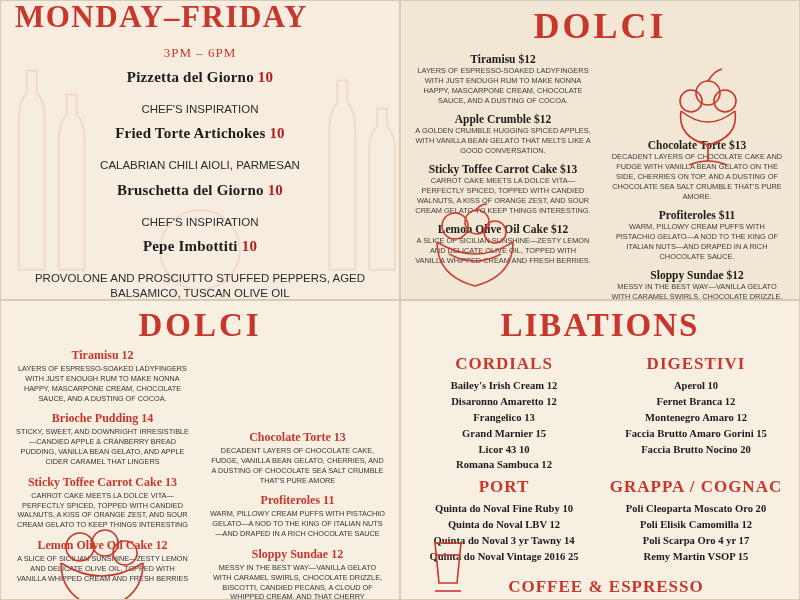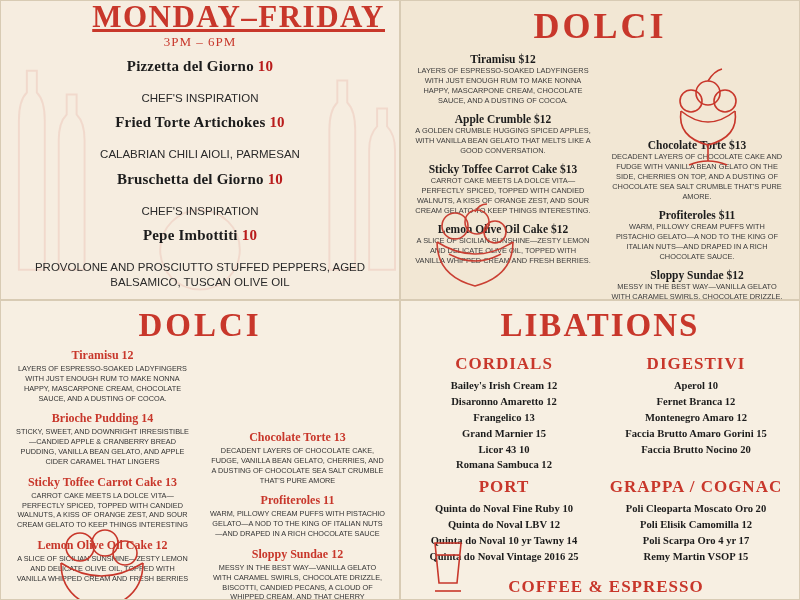--- a/index.html
+++ b/index.html
@@ -27,34 +27,33 @@
   .q-bl { background: #f7efe2; }
   .q-br { background: #f7efe2; }
 
   
   .tl-inner { padding: 0 14px; position: relative; height: 100%; }
   .tl-head {
     font-size: 31px;
     line-height: 1;
     margin: 0;
     padding-top: 0;
-    text-align: right;
+    text-align: left;
     text-transform: uppercase;
     color: #c8372b;
     font-family: "Liberation Serif", serif;
     font-weight: bold;
     letter-spacing: 1.5px;
-    text-decoration: underline;
   }
   .tl-sub {
     text-align: center;
     color: #c8372b;
     font-family: "Liberation Serif", serif;
     font-size: 13px;
-    margin-top: 2px;
+    margin-top: 13px;
     margin-bottom: 8px;
     letter-spacing: 1px;
   }
   .tl-item { text-align: center; margin-bottom: 9px; }
   .tl-item .nm {
     font-family: "Liberation Serif", serif;
     font-weight: bold;
     font-size: 15px;
     color: #1c1c1c;
     letter-spacing: .2px;
@@ -382,21 +381,21 @@
           <div class="l-item">Bailey's Irish Cream 12</div>
           <div class="l-item">Disaronno Amaretto 12</div>
           <div class="l-item">Frangelico 13</div>
           <div class="l-item">Grand Marnier 15</div>
           <div class="l-item">Licor 43 10</div>
           <div class="l-item">Romana Sambuca 12</div>
 
           <div class="sec-head">PORT</div>
           <div class="l-item">Quinta do Noval Fine Ruby 10</div>
           <div class="l-item">Quinta do Noval LBV 12</div>
-          <div class="l-item">Quinta do Noval 10 yr Tawny 14</div>
+          <div class="l-item">Quinta do Noval 3 yr Tawny 14</div>
           <div class="l-item">Quinta do Noval Vintage 2016 25</div>
         </div>
 
         <div>
           <div class="sec-head">DIGESTIVI</div>
           <div class="l-item">Aperol 10</div>
           <div class="l-item">Fernet Branca 12</div>
           <div class="l-item">Montenegro Amaro 12</div>
           <div class="l-item">Faccia Brutto Amaro Gorini 15</div>
           <div class="l-item">Faccia Brutto Nocino 20</div>

